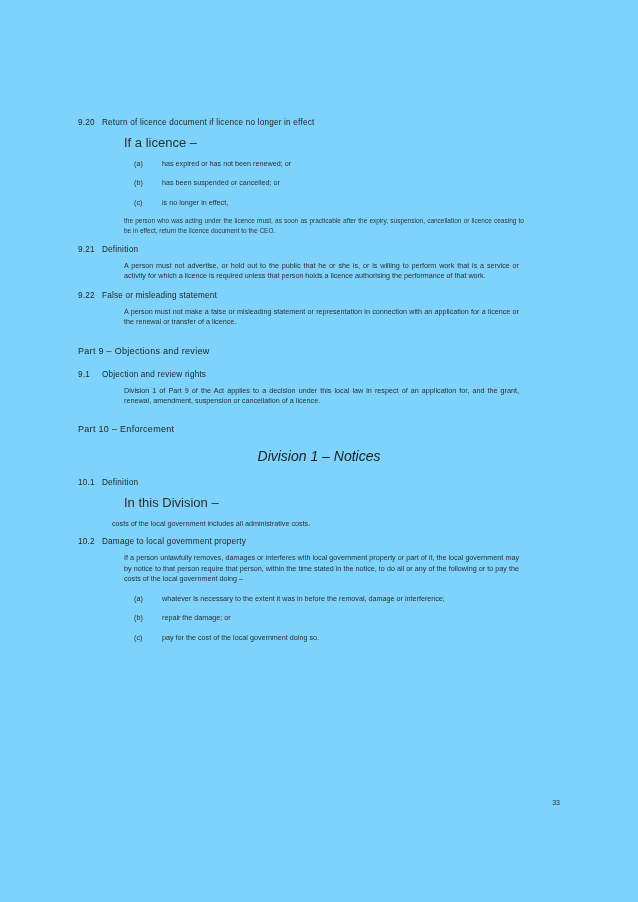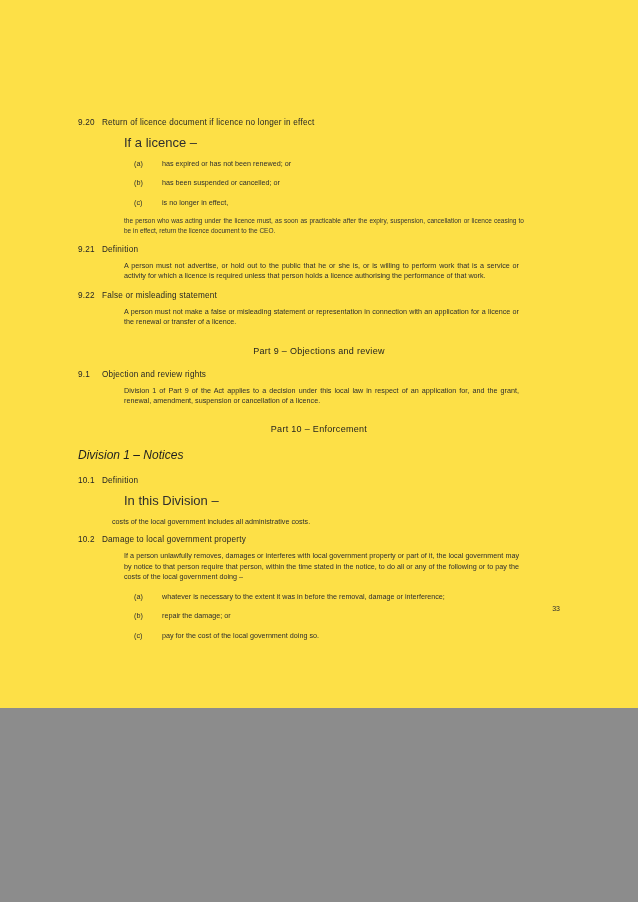--- a/index.html
+++ b/index.html
@@ -10,22 +10,22 @@
   body {
     width: 638px;
     height: 902px;
     overflow: hidden;
     font-family: "Liberation Sans", sans-serif;
     color: #2b2b2b;
   }
   .page {
     position: relative;
     width: 638px;
-    height: 708px;
-    background: #fde047;
+    height: 902px;
+    background: #7dd3fc;
     box-sizing: border-box;
     padding: 118px 78px 60px 78px;
   }
   .blk {
     position: relative;
     margin-bottom: 9px;
   }
   .num {
     position: absolute;
     left: 0;
@@ -78,29 +78,28 @@
   .note {
     margin-left: 46px;
     margin-top: 8px;
     font-size: 6.5px;
     line-height: 1.5;
     color: #343434;
     text-align: justify;
     max-width: 400px;
   }
   .part-title {
-    text-align: center;
     font-size: 9px;
     letter-spacing: 0.3px;
     margin: 18px 0 14px 0;
     color: #1f1f1f;
   }
   .division {
-    text-align: left;
-    font-size: 12px;
+    text-align: center;
+    font-size: 14px;
     font-style: italic;
     margin: 10px 0 14px 0;
     color: #1f1f1f;
   }
   .defn {
     margin-left: 34px;
     margin-top: 9px;
     font-size: 7.2px;
     color: #2e2e2e;
   }

